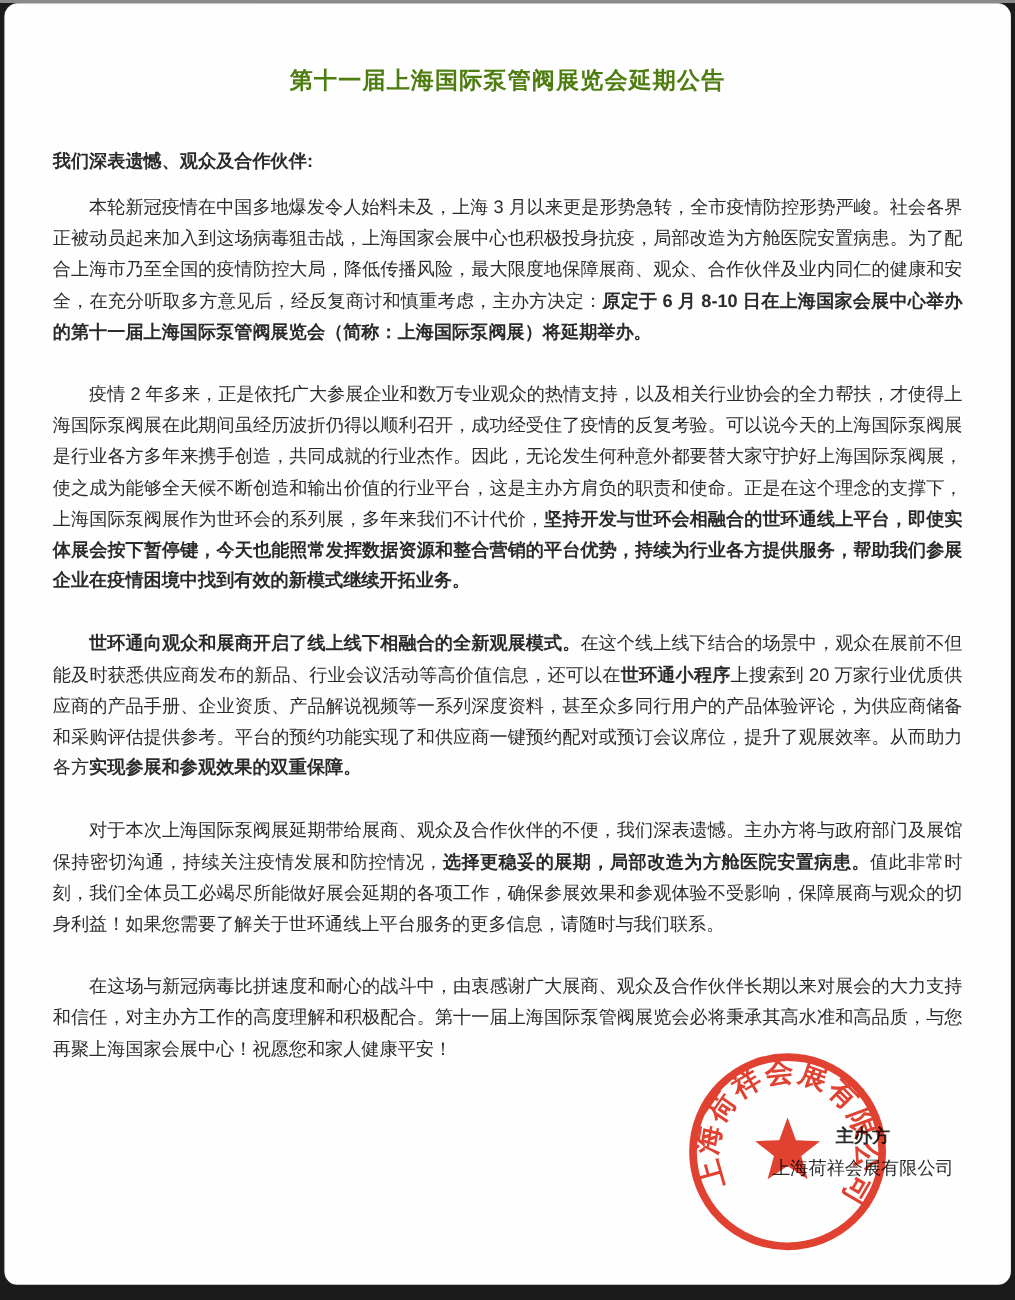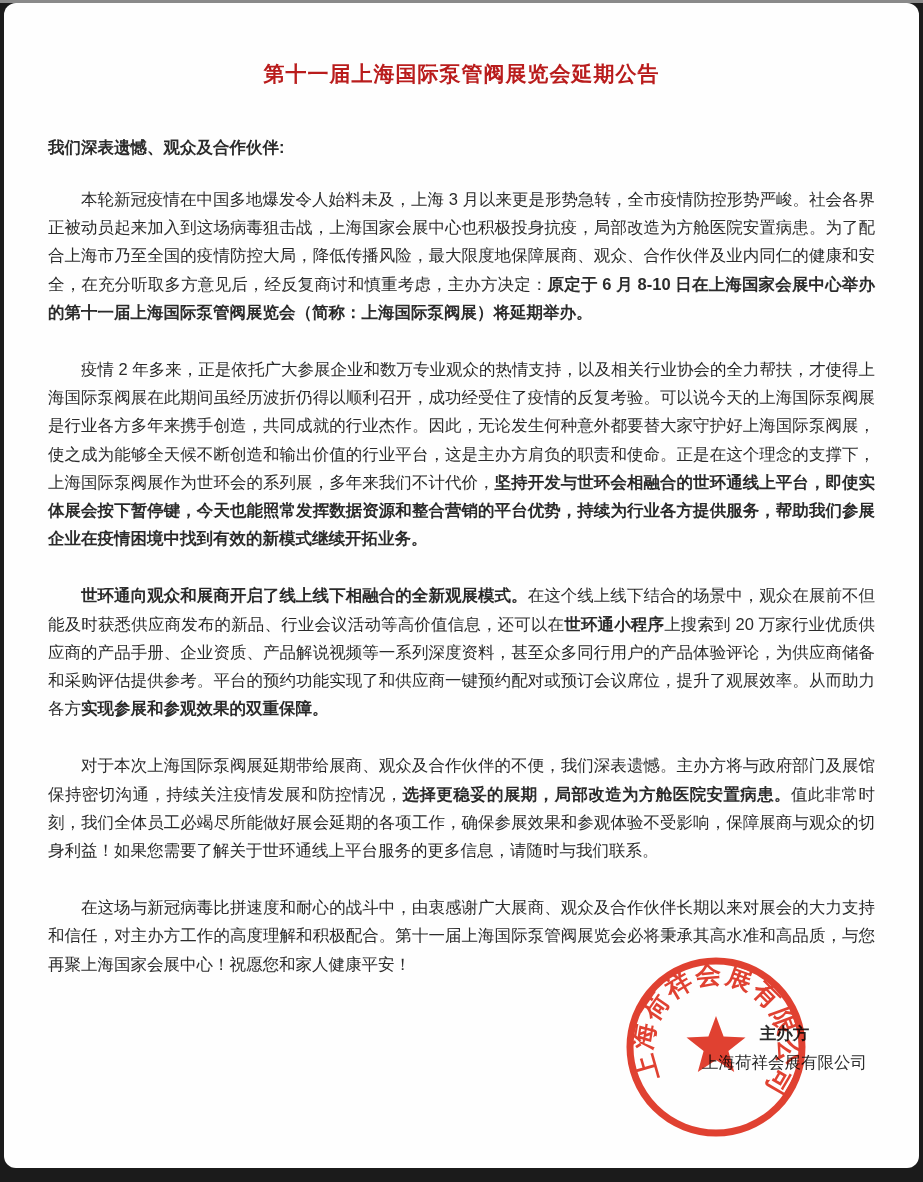--- a/index.html
+++ b/index.html
@@ -25,38 +25,38 @@
   .content{
     padding:56px 44px 0 44px;
     color:#2b2b2b;
   }
   .title{
     margin:0;
     font-size:21px;
     line-height:30px;
     font-weight:bold;
     text-align:center;
-    color:#b91c1c;
+    color:#4d7c0f;
     letter-spacing:1px;
   }
   .salutation{
     margin:46px 0 0 0;
     font-size:16.5px;
     font-weight:bold;
     line-height:24px;
   }
   .body-p{
     margin:29px 0 0 0;
     font-size:16.5px;
     line-height:28.2px;
     text-align:justify;
     text-indent:2em;
     word-break:break-all;
   }
-  .body-p.first{margin-top:26px;}
+  .body-p.first{margin-top:16px;}
   .body-p.no-indent{text-indent:0;margin-top:0;}
   .b{font-weight:bold;}
   .signature{
     position:absolute;
     right:52px;top:1016px;
     text-align:center;
     font-size:16.5px;
     line-height:28.5px;
     color:#2b2b2b;
     z-index:1;

